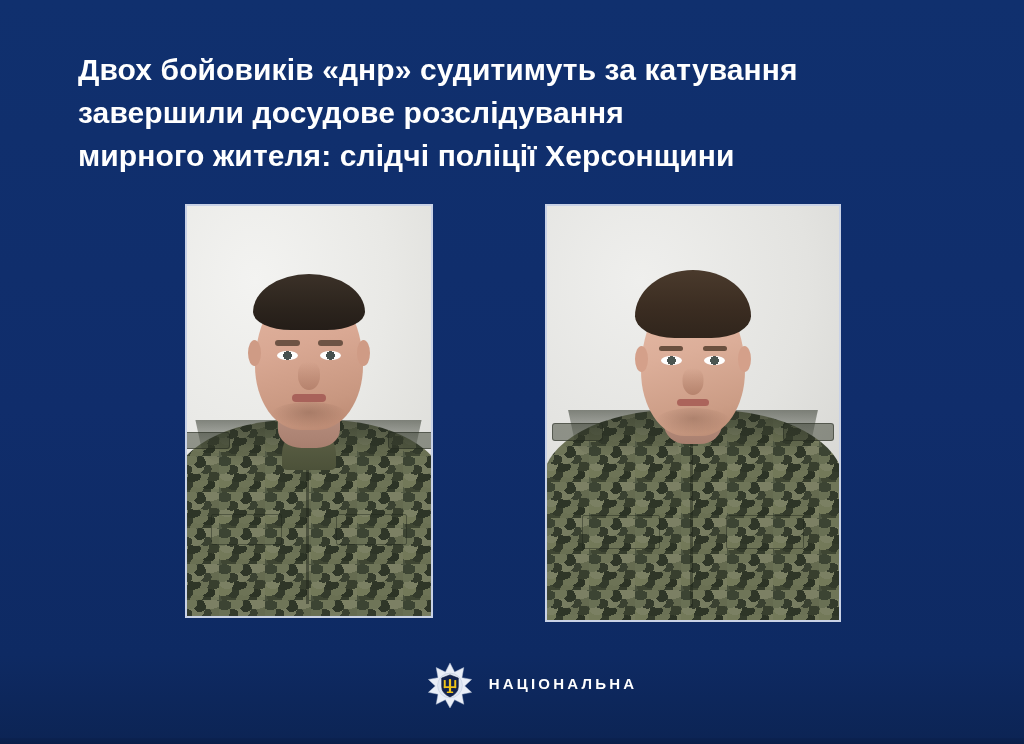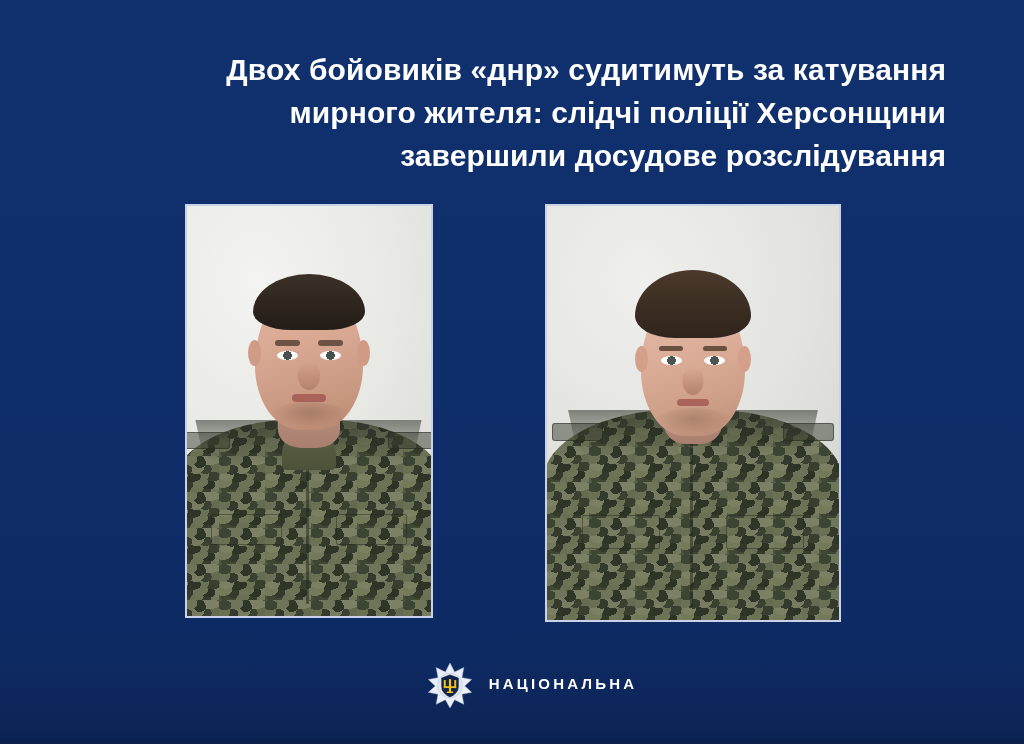--- a/index.html
+++ b/index.html
@@ -22,21 +22,21 @@
     background: linear-gradient(180deg, #10306e 0%, #102d6b 55%, #0e2a63 88%, #0c2454 100%);
     overflow: hidden;
   }
 
   
   #headline {
     position: absolute;
     top: 48px;
     left: 78px;
     width: 868px;
-    text-align: right;
+    text-align: left;
     color: #ffffff;
     font-size: 30px;
     font-weight: bold;
     line-height: 43px;
     letter-spacing: 0.1px;
     text-rendering: optimizeLegibility;
   }
   #headline .ln { display: block; white-space: nowrap; }
 
   
@@ -223,22 +223,22 @@
     background: linear-gradient(180deg, #0b2250, #0a1f49);
   }
 </style>
 </head>
 <body>
 
 <div id="poster">
 
   <div id="headline">
     <span class="ln">Двох бойовиків «днр» судитимуть за катування</span>
+    <span class="ln">завершили досудове розслідування</span>
     <span class="ln">мирного жителя: слідчі поліції Херсонщини</span>
-    <span class="ln">завершили досудове розслідування</span>
   </div>
 
   <div id="photo-row">
 
     <div class="photo-frame" id="photo-left">
       <div class="photo-inner">
         <div class="backdrop"></div>
 
         <div class="torso camo" style="bottom:0; width:272px; height:196px;">
           <div class="shoulder" style="left:4%;"></div>

